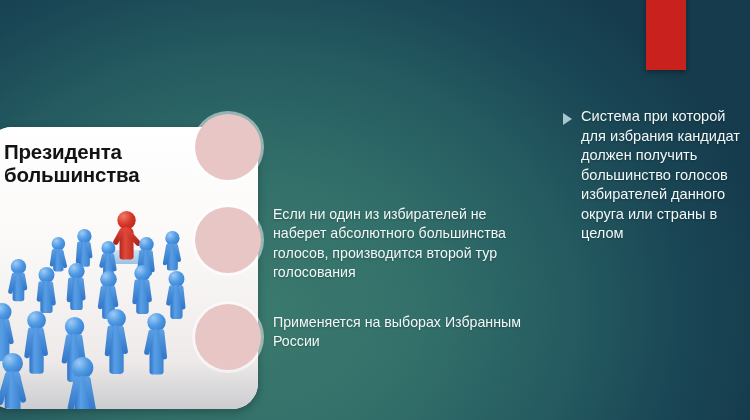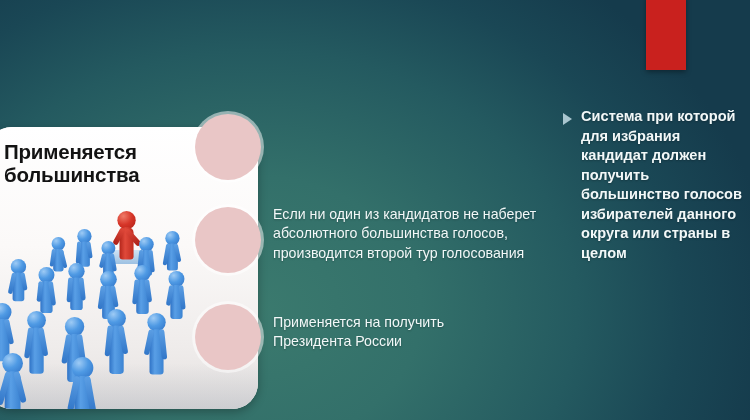--- a/index.html
+++ b/index.html
@@ -187,21 +187,20 @@
     height: 0;
     border-left: 9px solid #a9c6cf;
     border-top: 6px solid transparent;
     border-bottom: 6px solid transparent;
   }
   .right-text {
     color: #f2f8f8;
     font-size: 14.6px;
     line-height: 1.34;
     text-shadow: 0 1px 2px rgba(0,0,0,0.25);
-    font-weight: bold;
   }
 </style>
 </head>
 <body>
 
 <div id="slide">
 
   <div class="accent-bar"></div>
 
 
@@ -325,28 +324,28 @@
         <div class="arm r" style="height:26px; transform:rotate(-14deg);"></div>
       </div>
       <div class="fig" style="left:86px; top:164px; transform:scale(1.26);">
         <div class="head"></div>
         <div class="body" style="height:46px;"></div>
         <div class="arm l" style="height:28px; transform:rotate(12deg);"></div>
         <div class="arm r" style="height:30px; transform:rotate(-10deg);"></div>
       </div>
     </div>
 
-    <div class="card-label">Применяется большинства</div>
+    <div class="card-label">Президента большинства</div>
   </div>
 
   <div class="pink-circle pc1"></div>
   <div class="pink-circle pc2"></div>
   <div class="pink-circle pc3"></div>
 
-  <div class="mid-block mb2">Если ни один из кандидатов не наберет абсолютного большинства голосов, производится второй тур голосования</div>
-  <div class="mid-block mb3">Применяется на получить Президента России</div>
+  <div class="mid-block mb2">Если ни один из избирателей не наберет абсолютного большинства голосов, производится второй тур голосования</div>
+  <div class="mid-block mb3">Применяется на выборах Избранным России</div>
 
   <div class="right-col">
     <span class="bullet-tri"></span>
     <div class="right-text">Система при которой для избрания кандидат должен получить большинство голосов избирателей данного округа или страны в целом</div>
   </div>
 
 </div>
 
 </body></html>

